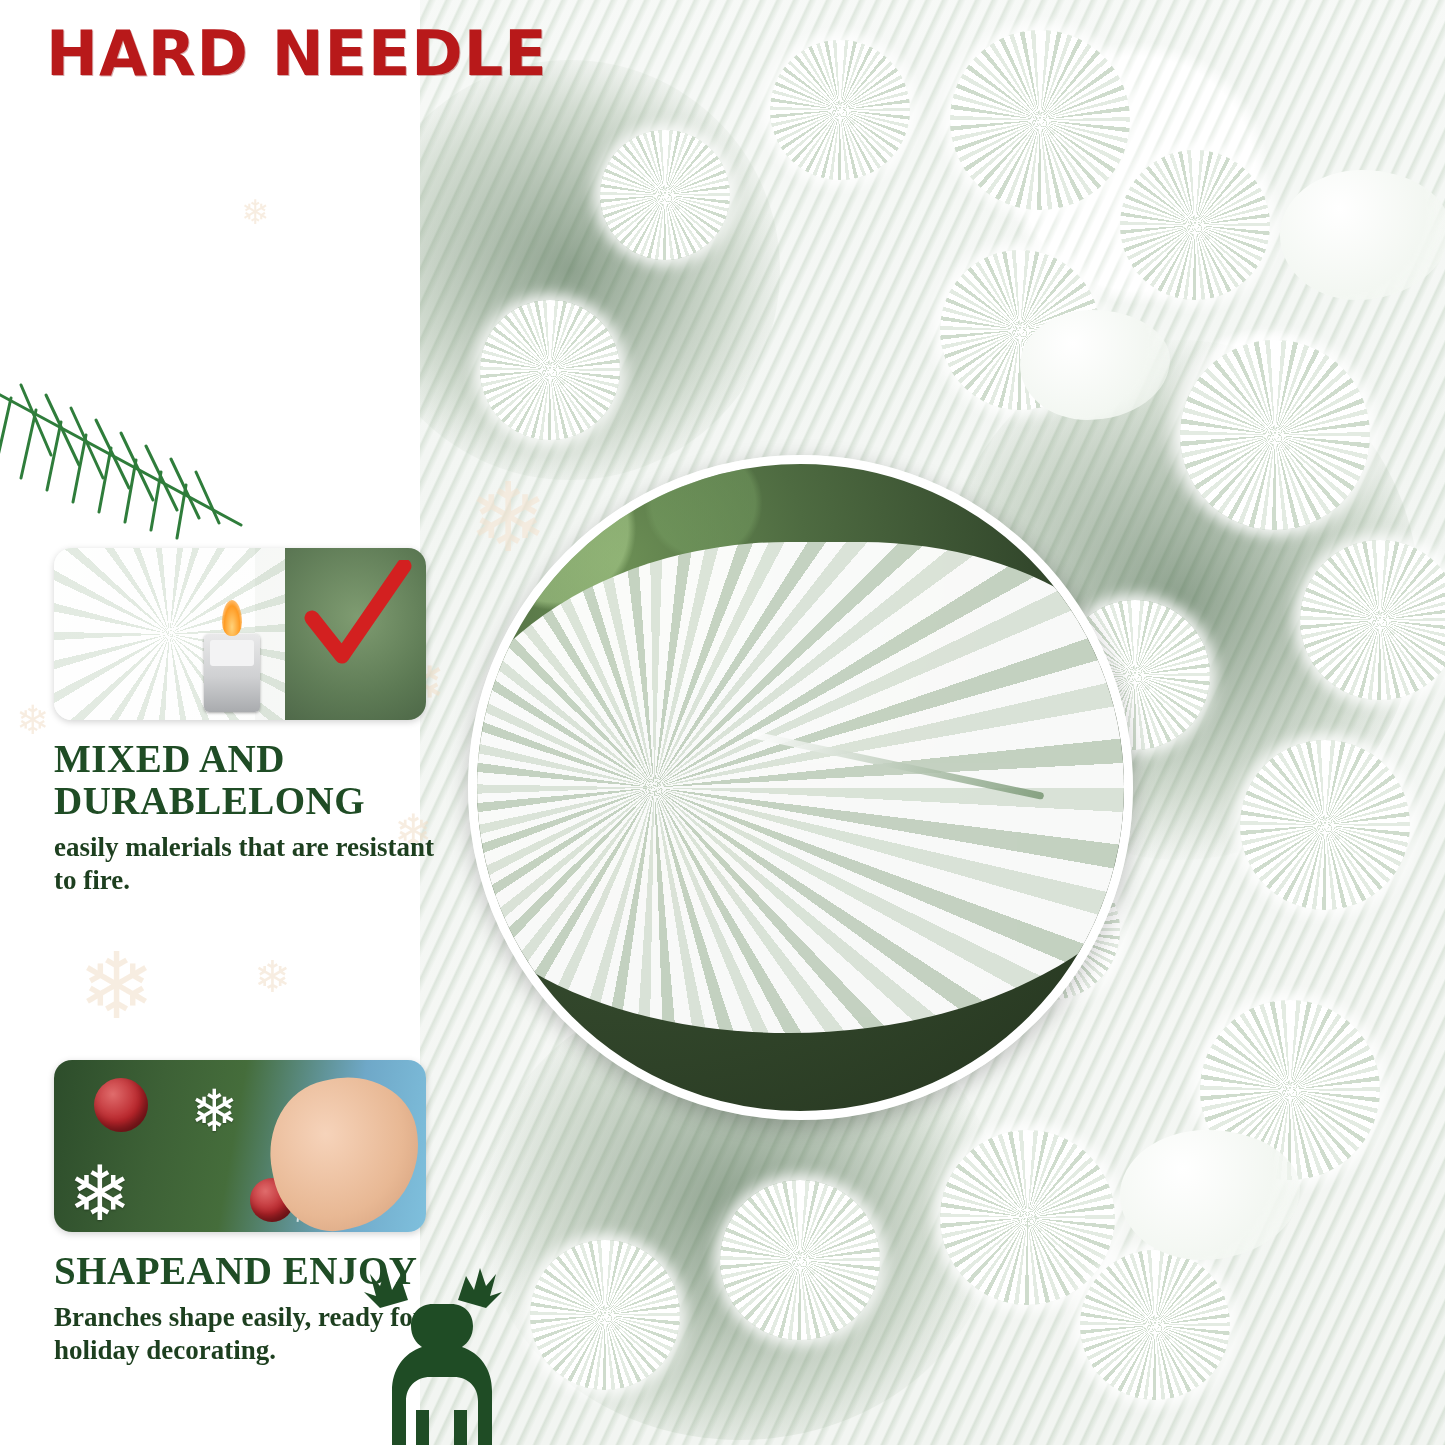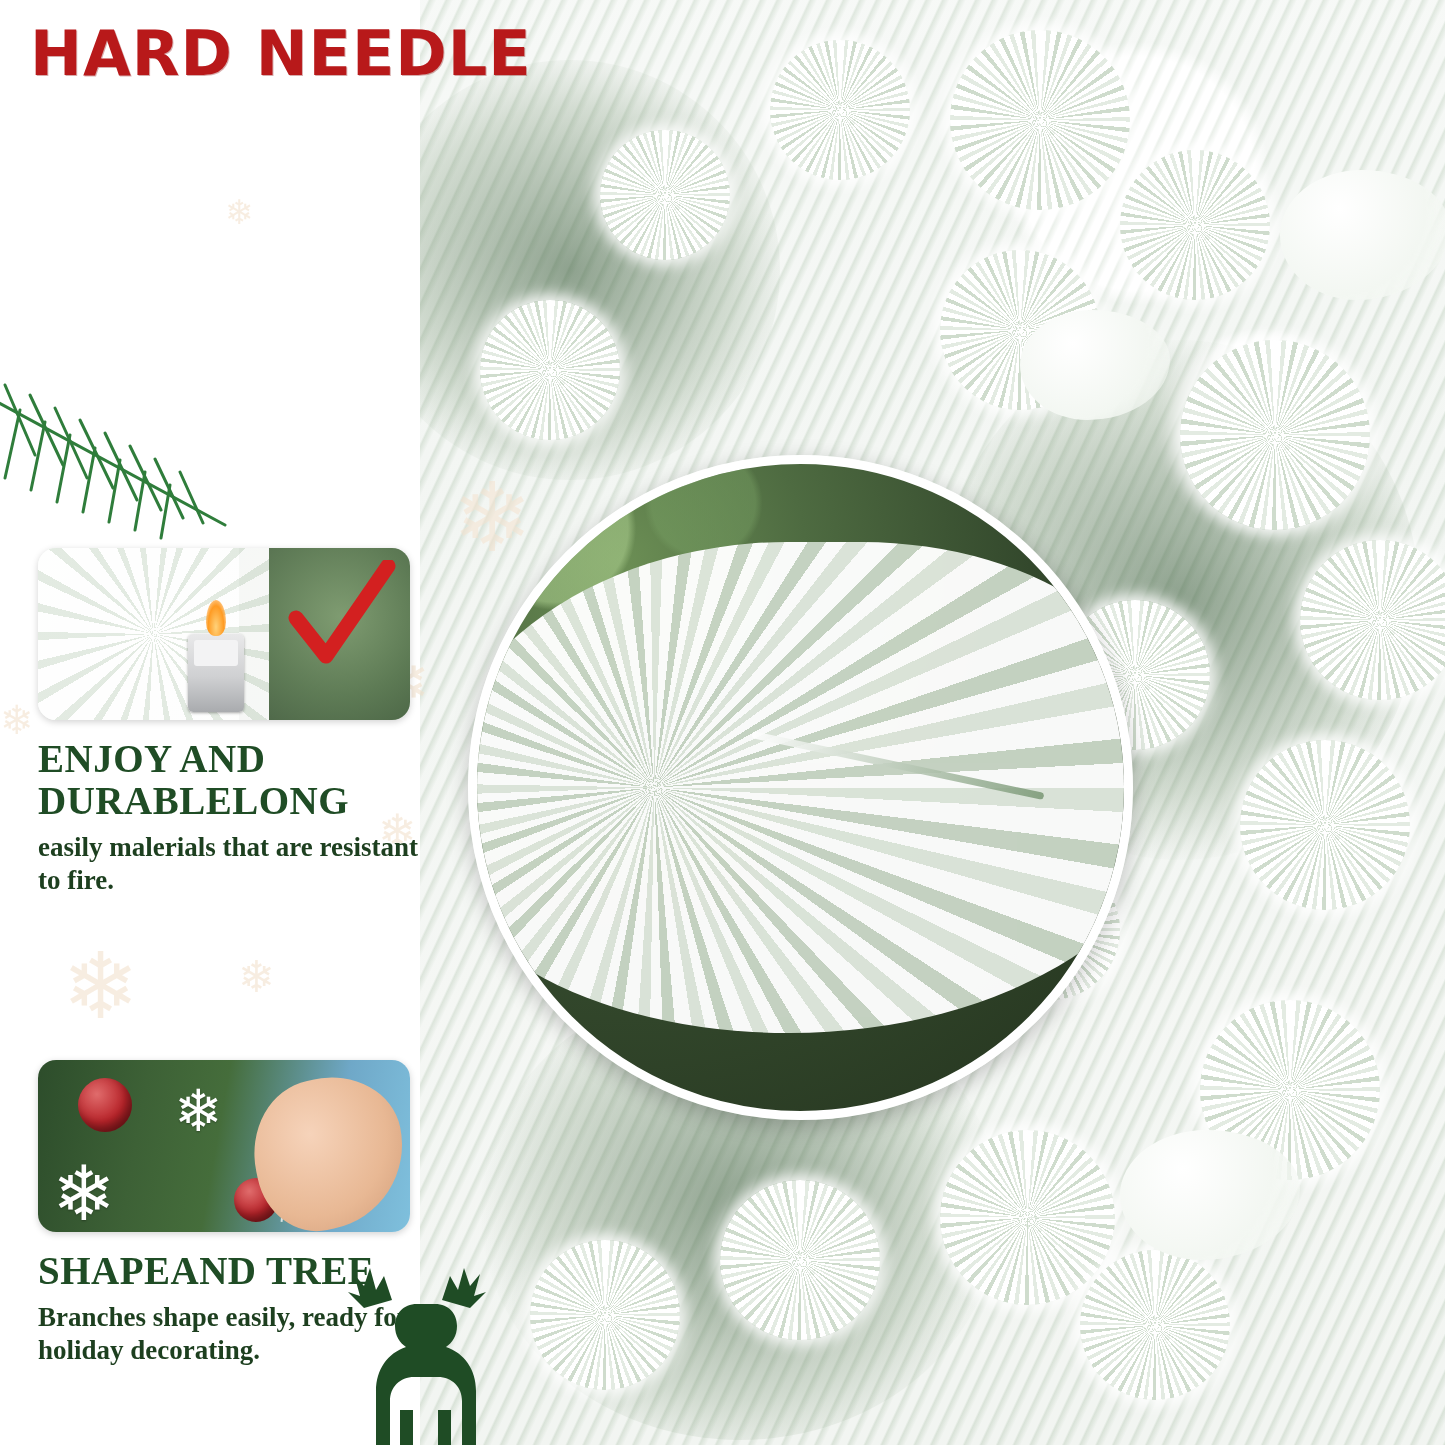--- a/index.html
+++ b/index.html
@@ -63,21 +63,21 @@
   .snow-blob {
     position: absolute;
     border-radius: 48% 52% 55% 45% / 50% 45% 55% 50%;
     background: radial-gradient(circle at 35% 30%, #ffffff 0%, #f3f7f2 60%, rgba(255,255,255,0.2) 100%);
     filter: blur(0.4px);
   }
 
   
   .left-col {
     position: absolute;
-    left: 0; top: 0;
+    left: 16px; top: 0;
     width: 500px;
     height: 1445px;
   }
 
   .headline {
     position: absolute;
     left: 30px;
     top: 22px;
     width: 760px;
     color: #b8191a;
@@ -361,35 +361,35 @@
     <div class="feature" style="top:548px;">
       <div class="feature-img feat1-img">
         <div class="greenbg"></div>
         <div class="flock"></div>
         <div class="lighter"></div>
         <div class="flame"></div>
         <svg class="checkmark" viewBox="0 0 110 120">
           <path d="M8 58 L38 96 L100 6" fill="none" stroke="#d32020" stroke-width="15" stroke-linecap="round" stroke-linejoin="round"></path>
         </svg>
       </div>
-      <div class="feature-title">ENJOY AND DURABLELONG</div>
+      <div class="feature-title">MIXED AND DURABLELONG</div>
       <div class="feature-body">easily malerials that are resistant to fire.</div>
     </div>
 
     <div class="feature" style="top:1060px;">
       <div class="feature-img feat2-img">
         <div class="bokeh"></div>
         <div class="ornament-red" style="left:40px;top:18px;"></div>
         <div class="ornament-red" style="left:196px;top:118px;width:44px;height:44px;"></div>
         <div class="snowflake-orn" style="left:136px;top:22px;font-size:58px;">❄</div>
         <div class="snowflake-orn" style="left:14px;top:96px;font-size:76px;">❄</div>
         <div class="string"></div>
         <div class="hand"></div>
       </div>
-      <div class="feature-title">SHAPEAND TREE</div>
+      <div class="feature-title">SHAPEAND ENJOY</div>
       <div class="feature-body">Branches shape easily, ready for holiday decorating.</div>
     </div>
 
     <svg class="deer" viewBox="0 0 190 185">
       <g fill="#1f4c25">
         <path d="M62 40 L54 16 L46 30 L40 8 L34 26 L24 14 L30 36 L18 32 L34 48 Z"></path>
         <path d="M112 40 L120 16 L128 30 L134 8 L140 26 L150 14 L144 36 L156 32 L140 48 Z"></path>
         <path d="M87 44 c-14 0 -22 10 -22 22 c0 10 5 17 11 21 c-18 6 -30 22 -30 44 l0 54 l14 0 l0 -44 c0 -14 10 -24 24 -24 l24 0 c14 0 24 10 24 24 l0 44 l14 0 l0 -54 c0 -22 -12 -38 -30 -44 c6 -4 11 -11 11 -21 c0 -12 -8 -22 -22 -22 z"></path>
         <rect x="70" y="150" width="13" height="35"></rect>
         <rect x="108" y="150" width="13" height="35"></rect>

